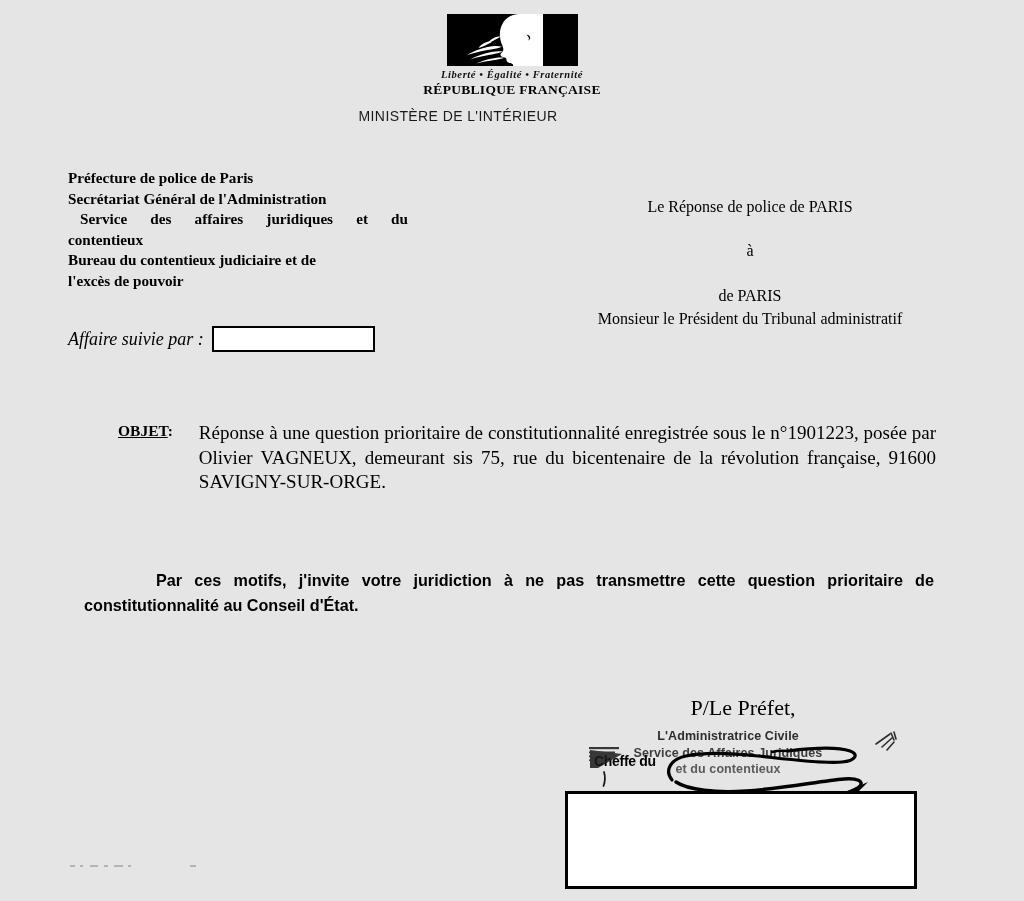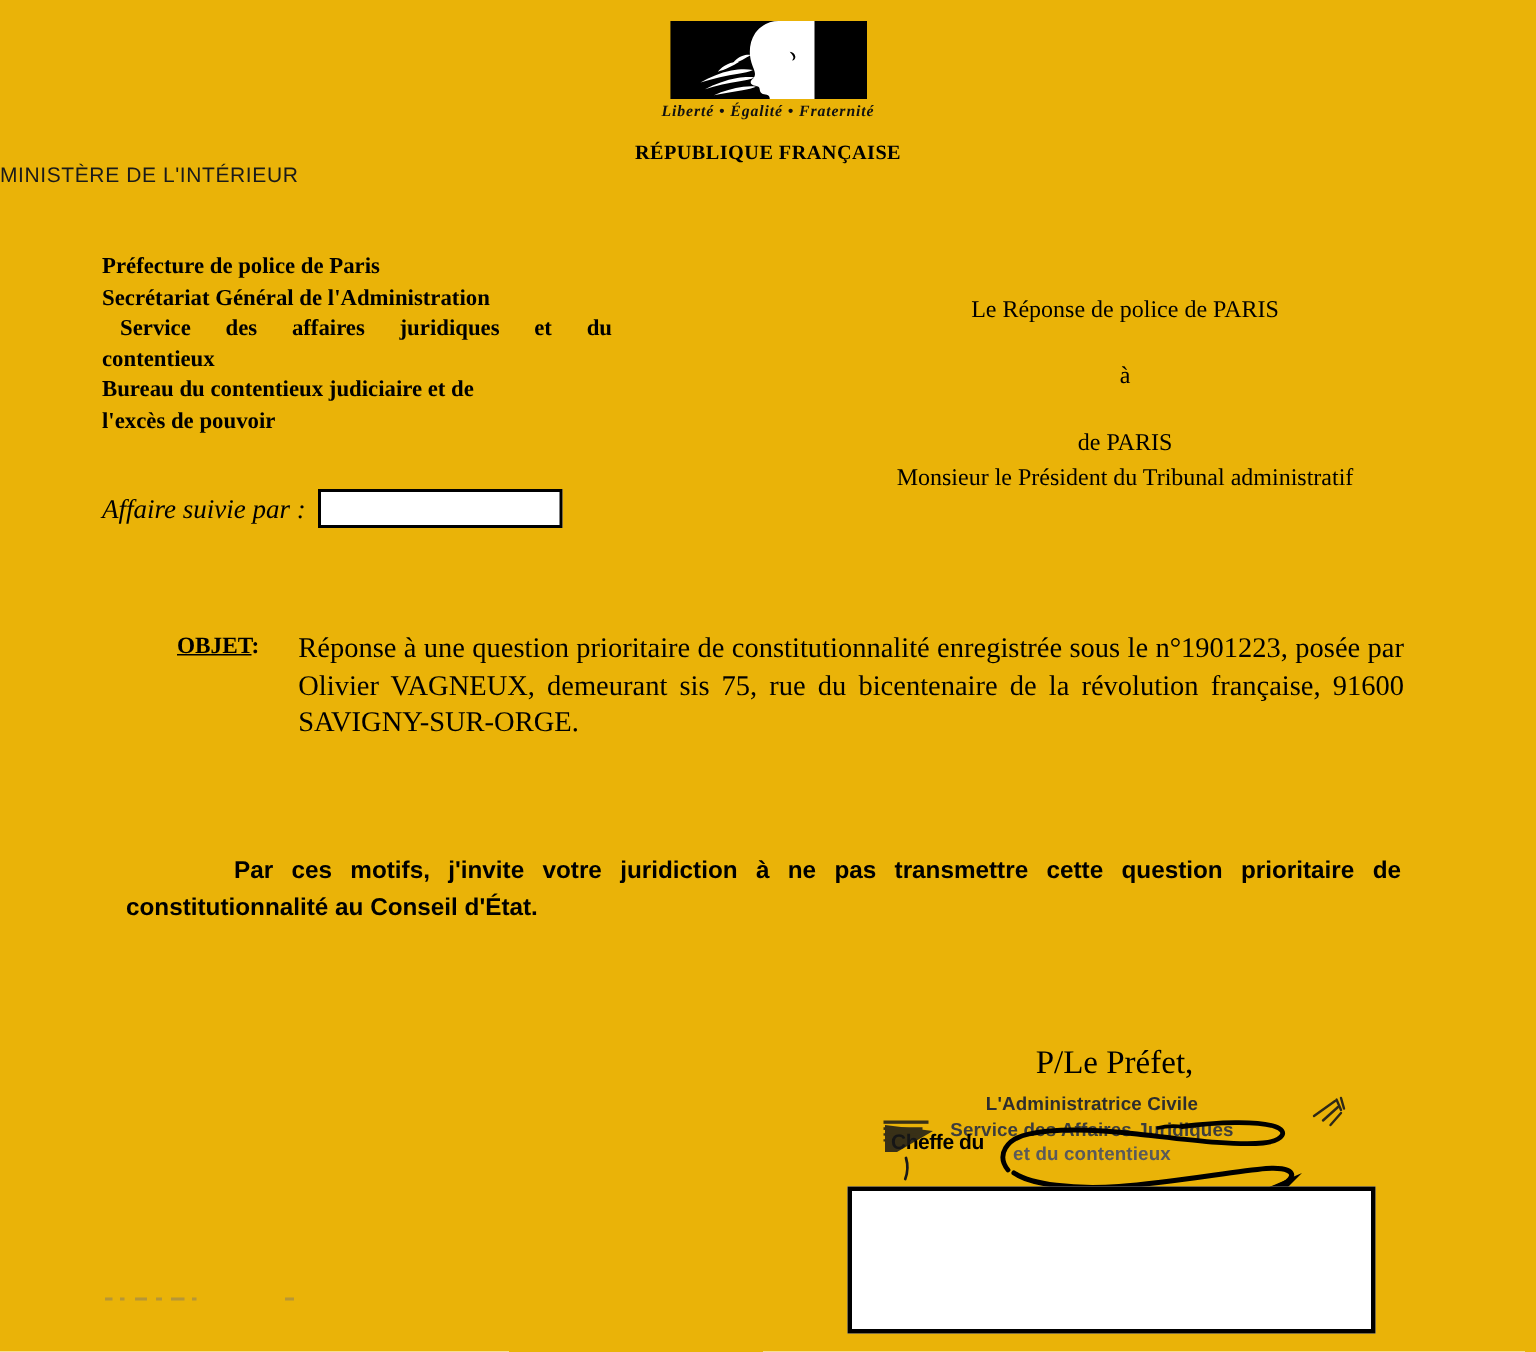--- a/index.html
+++ b/index.html
@@ -14,21 +14,21 @@
     position: relative;
     overflow: hidden;
     font-family: "Liberation Serif", "DejaVu Serif", serif;
     color: #000000;
     -webkit-font-smoothing: none;
   }
 
   .page {
     position: absolute;
     inset: 0;
-    background: #eab308;
+    background: #e5e5e5;
   }
 
   
   .letterhead {
     position: absolute;
     left: 0;
     top: 14px;
     width: 1024px;
     text-align: center;
   }
@@ -52,30 +52,30 @@
     margin-top: 2px;
     line-height: 13px;
     color: #111;
   }
   .republique {
     font-family: "Liberation Serif", "DejaVu Serif", serif;
     font-weight: 700;
     font-size: 13.5px;
     letter-spacing: 0.3px;
     line-height: 16px;
-    margin-top: 13px;
+    margin-top: 1px;
     font-variant: small-caps;
     color: #000;
   }
   .ministere {
     position: absolute;
     left: 0;
     top: 108px;
     width: 916px;
-    text-align: left;
+    text-align: center;
     font-family: "Liberation Sans", "DejaVu Sans", sans-serif;
     font-size: 14px;
     letter-spacing: 0.4px;
     font-variant: small-caps;
     color: #1a1a1a;
   }
 
   
   .sender-block {
     position: absolute;

